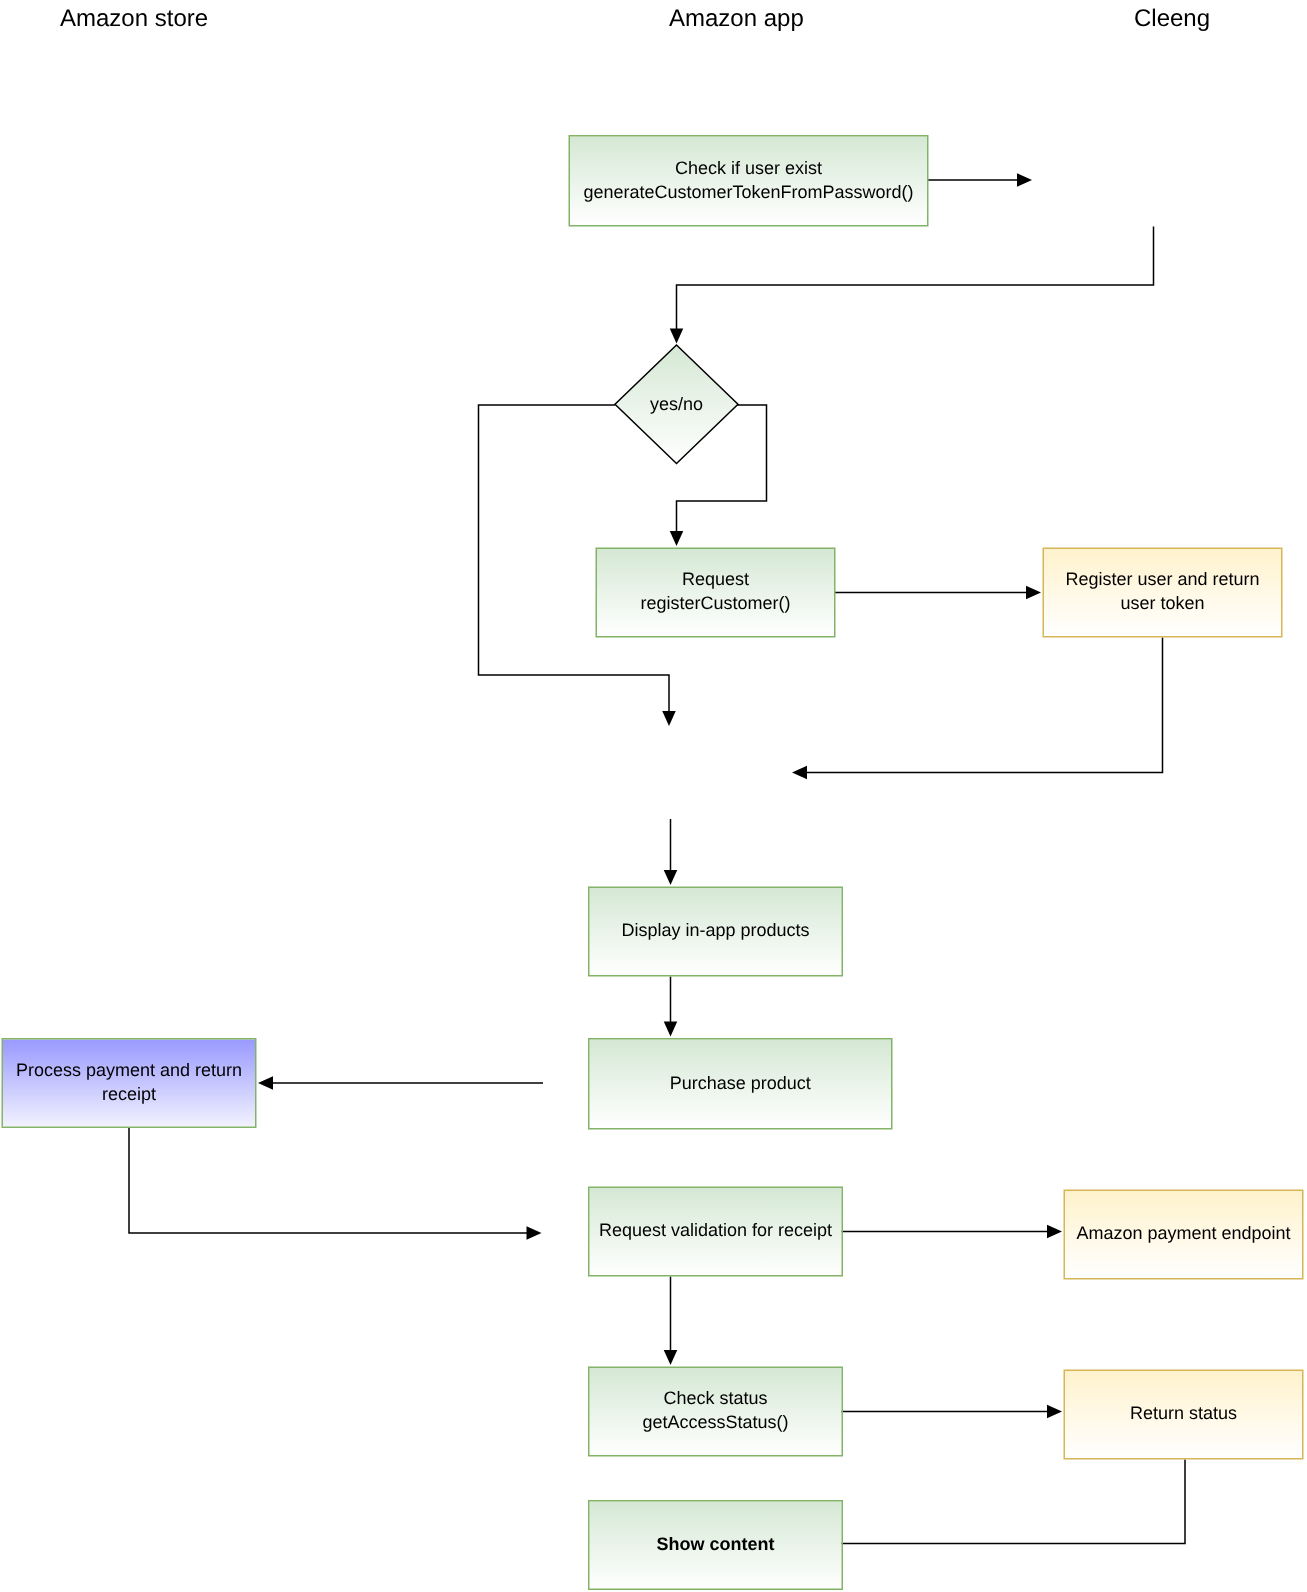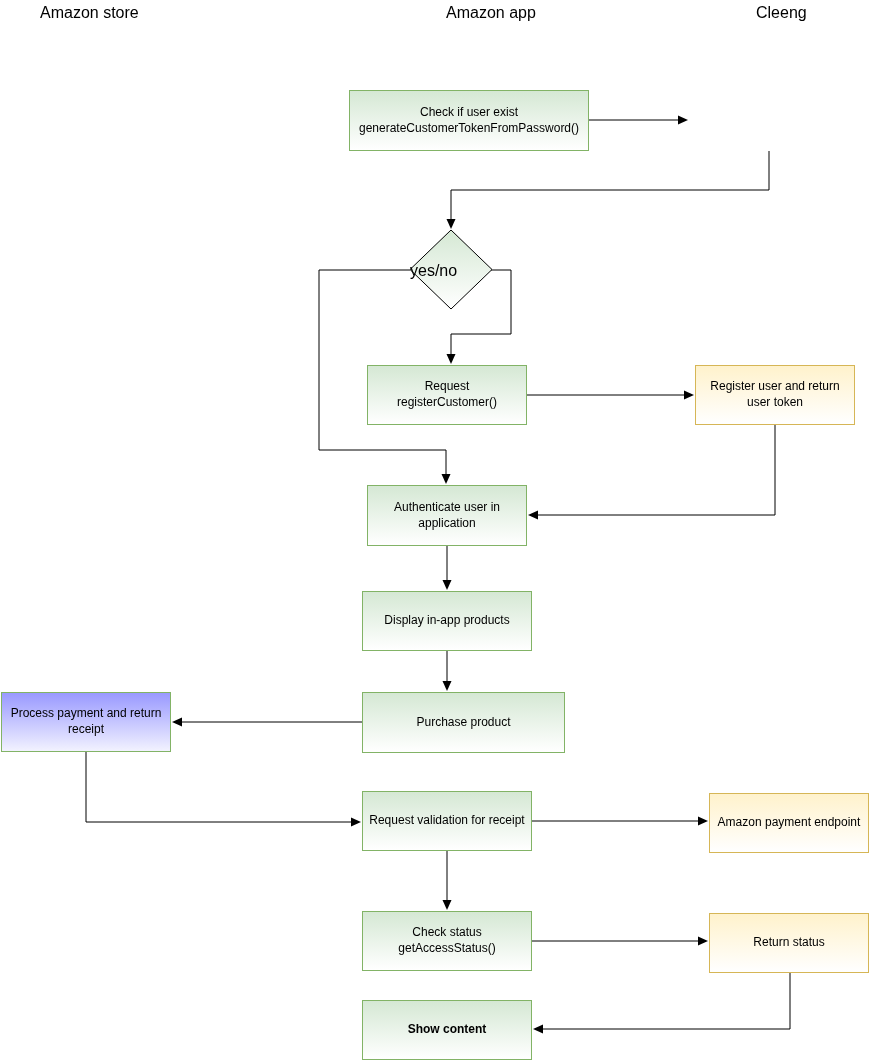--- a/index.html
+++ b/index.html
@@ -39,32 +39,34 @@
     justify-content: center;
     text-align: center;
     font-size: 12px;
     line-height: 1.3;
     white-space: pre;
     color: var(--text, #000000);
   }
   .node.green {
     background: linear-gradient(to bottom, var(--green-fill, #d5e8d4), #ffffff);
     border: 1px solid var(--green-stroke, #82b366);
+    margin-left: 30px;
   }
   .node.yellow {
     background: linear-gradient(to bottom, var(--yellow-fill, #fff2cc), #ffffff);
     border: 1px solid var(--yellow-stroke, #d6b656);
   }
   .node.blue {
     background: linear-gradient(to bottom, var(--blue-fill, #9999ff), #f2f2ff);
     border: 1px solid var(--blue-stroke, #82b366);
   }
   .decision-label {
     position: absolute;
-    font-size: 16px;
+    font-size: 12px;
+    text-align: center;
     white-space: pre;
     color: var(--text, #000000);
   }
 </style>
 </head>
 <body>
 
 <div id="canvas">
 
   <div class="lane-header" style="left:40px;">Amazon store</div>
@@ -105,22 +107,20 @@
   <div class="node green" style="left:349px; top:90px;  width:240px; height:61px;">Check if user exist
 generateCustomerTokenFromPassword()</div>
 
 
   <div class="node green" style="left:367px; top:365px; width:160px; height:60px;">Request
 registerCustomer()</div>
 
   <div class="node yellow" style="left:695px; top:365px; width:160px; height:60px;">Register user and return
 user token</div>
 
-  <div class="node green" style="left:367px; top:485px; width:160px; height:61px;">Authenticate user in
-application</div>
 
   <div class="node green" style="left:362px; top:591px; width:170px; height:60px;">Display in-app products</div>
 
   <div class="node green" style="left:362px; top:692px; width:203px; height:61px;">Purchase product</div>
 
   <div class="node blue" style="left:1px;   top:692px; width:170px; height:60px;">Process payment and return
 receipt</div>
 
   <div class="node green" style="left:362px; top:791px; width:170px; height:60px;">Request validation for receipt</div>
 

